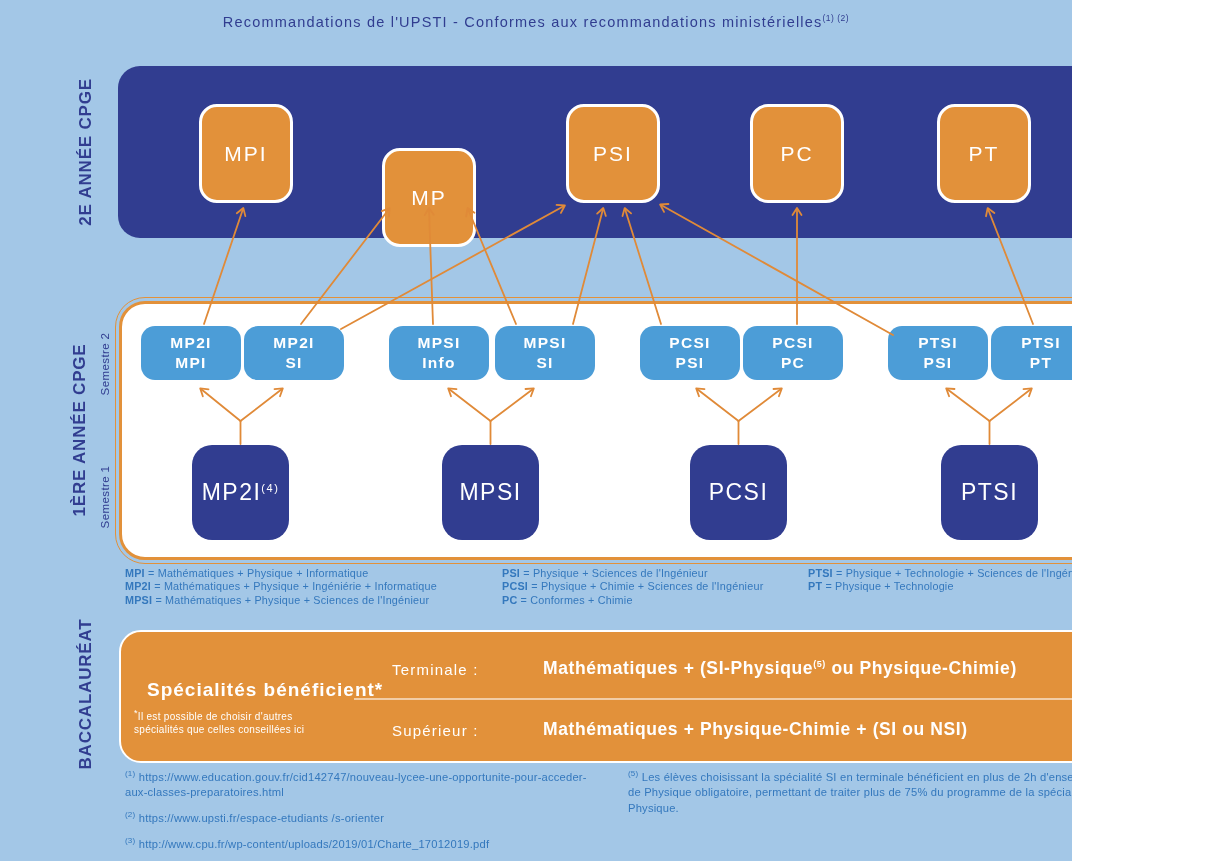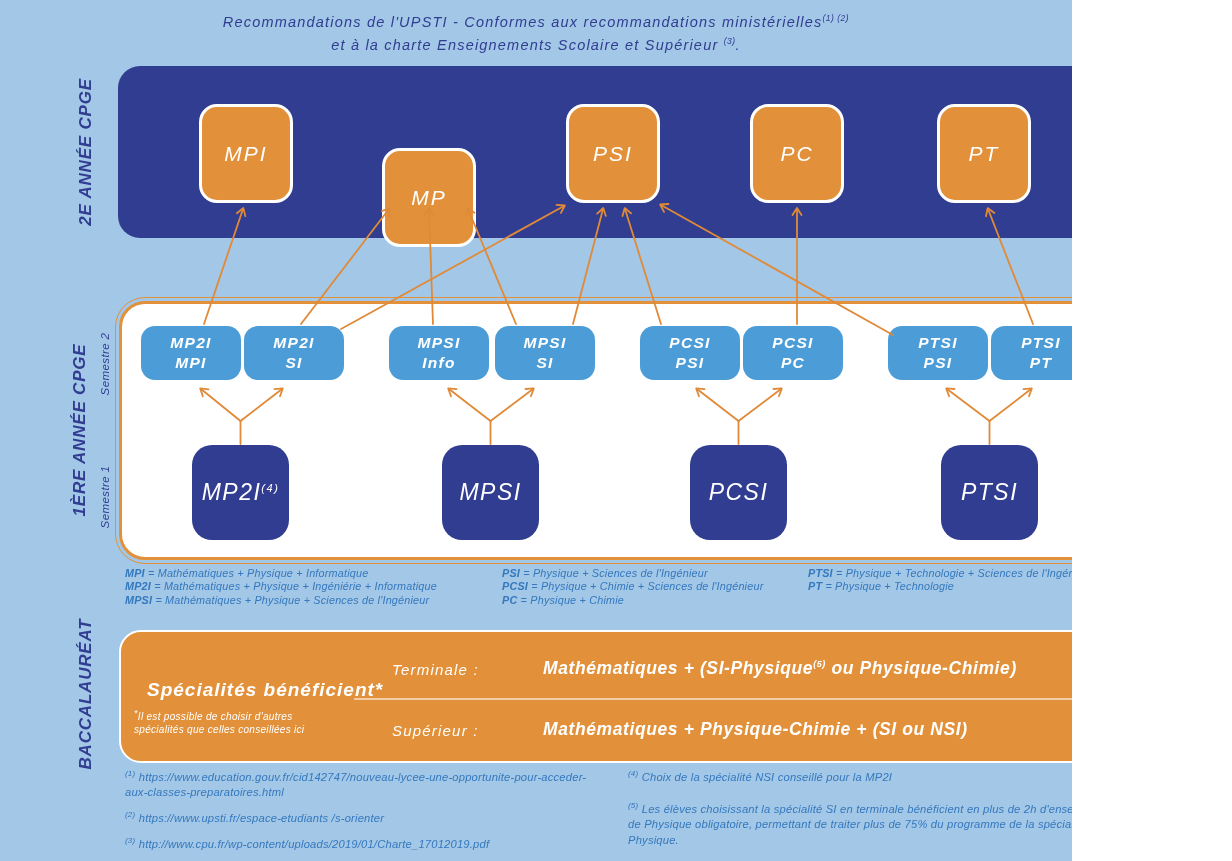--- a/index.html
+++ b/index.html
@@ -1,21 +1,21 @@
 <!DOCTYPE html>
 <html style="--bg: #A3C7E7; --navy: #313D90; --orange: #E2913A; --boxblue: #4C9DD7; --textblue: #3478BD; --arrow: #E08A38;"><head>
 <meta charset="utf-8">
 <style>
   :root{
     --bg:#A3C7E7; --navy:#313D90; --orange:#E2913A; --boxblue:#4C9DD7;
     --textblue:#3478BD; --arrow:#E08A38; --white:#FFFFFF;
   }
   html,body{margin:0;padding:0;}
   body{font-family:"Liberation Sans", sans-serif;}
-  .screen{position:relative;width:1072px;height:861px;background:var(--bg);overflow:hidden;font-style:italic;}
+  .screen{position:relative;width:1072px;height:861px;background:var(--bg);overflow:hidden;}
 
   .title{position:absolute;top:11px;left:0;width:100%;text-align:center;color:var(--navy);
          font-size:14.5px;letter-spacing:1.2px;line-height:1.6;font-weight:500;}
   .title sup{font-size:8.5px;letter-spacing:0.5px;}
 
   .vlabel{position:absolute;transform:rotate(-90deg);transform-origin:center;color:var(--navy);
           font-weight:bold;font-size:17px;letter-spacing:0.8px;text-align:center;white-space:nowrap;}
   .vlabel.small{font-weight:500;font-size:11.5px;letter-spacing:0.4px;}
 
   .year2-panel{position:absolute;left:118px;top:66px;width:995px;height:172px;background:var(--navy);border-radius:22px;}
@@ -61,21 +61,20 @@
 
   svg.arrows{position:absolute;left:0;top:0;z-index:6;pointer-events:none;}
 </style>
 </head>
 <body>
 
 <div class="screen">
 
   <div class="title">
     <div><span>Recommandations de l'UPSTI - Conformes aux recommandations ministérielles</span><sup>(1) (2)</sup></div>
-    <div><span>et à la charte Enseignements Scolaire et Supérieur </span><sup>(3)</sup><span>.</span></div>
   </div>
 
   <div class="vlabel" style="left:-14px;top:142px;width:200px;">2E ANNÉE CPGE</div>
   <div class="vlabel" style="left:-52px;top:420px;width:264px;">1ÈRE ANNÉE CPGE</div>
   <div class="vlabel small" style="left:50px;top:358px;width:110px;">Semestre 2</div>
   <div class="vlabel small" style="left:50px;top:491px;width:110px;">Semestre 1</div>
   <div class="vlabel" style="left:-14px;top:684px;width:200px;">BACCALAURÉAT</div>
 
   <div class="year2-panel"></div>
   <div class="y2box" style="left:199px;">MPI</div>
@@ -171,21 +170,21 @@
   </svg>
 
   <div class="legend" style="left:125px;">
     <div><b>MPI</b><span> = Mathématiques + Physique + Informatique</span></div>
     <div><b>MP2I</b><span> = Mathématiques + Physique + Ingéniérie + Informatique</span></div>
     <div><b>MPSI</b><span> = Mathématiques + Physique + Sciences de l'Ingénieur</span></div>
   </div>
   <div class="legend" style="left:502px;">
     <div><b>PSI</b><span> = Physique + Sciences de l'Ingénieur</span></div>
     <div><b>PCSI</b><span> = Physique + Chimie + Sciences de l'Ingénieur</span></div>
-    <div><b>PC</b><span> = Physique + Chimie</span></div>
+    <div><b>PC</b><span> = Conformes + Chimie</span></div>
   </div>
   <div class="legend" style="left:808px;">
     <div><b>PTSI</b><span> = Physique + Technologie + Sciences de l'Ingénieur</span></div>
     <div><b>PT</b><span> = Physique + Technologie</span></div>
   </div>
 
   <div class="bac-box">
     <div class="bac-heading">Spécialités bénéficient*</div>
     <div class="bac-note"><sup>*</sup><span>Il est possible de choisir d'autres</span><br><span>spécialités que celles conseillées ici</span></div>
     <div class="bac-divider"></div>
@@ -194,17 +193,16 @@
     <div class="bac-row-label" style="left:271px;top:90px;">Supérieur :</div>
     <div class="bac-row-value" style="left:422px;top:87px;">Mathématiques + Physique-Chimie + (SI ou NSI)</div>
   </div>
 
   <div class="footnotes fn-left" style="position:absolute;">
     <div class="fn"><sup>(1)</sup> <span>https://www.education.gouv.fr/cid142747/nouveau-lycee-une-opportunite-pour-acceder-aux-classes-preparatoires.html</span></div>
     <div class="fn"><sup>(2)</sup> <span>https://www.upsti.fr/espace-etudiants /s-orienter</span></div>
     <div class="fn"><sup>(3)</sup> <span>http://www.cpu.fr/wp-content/uploads/2019/01/Charte_17012019.pdf</span></div>
   </div>
   <div class="footnotes fn-right" style="position:absolute;">
-    <div class="fn gap"><sup>(4)</sup> <span>Choix de la spécialité NSI conseillé pour la MP2I</span></div>
     <div class="fn"><sup>(5)</sup> <span>Les élèves choisissant la spécialité SI en terminale bénéficient en plus de 2h d'enseignement de Physique obligatoire, permettant de traiter plus de 75% du programme de la spécialité Physique.</span></div>
   </div>
 
 </div>
 
 </body></html>

